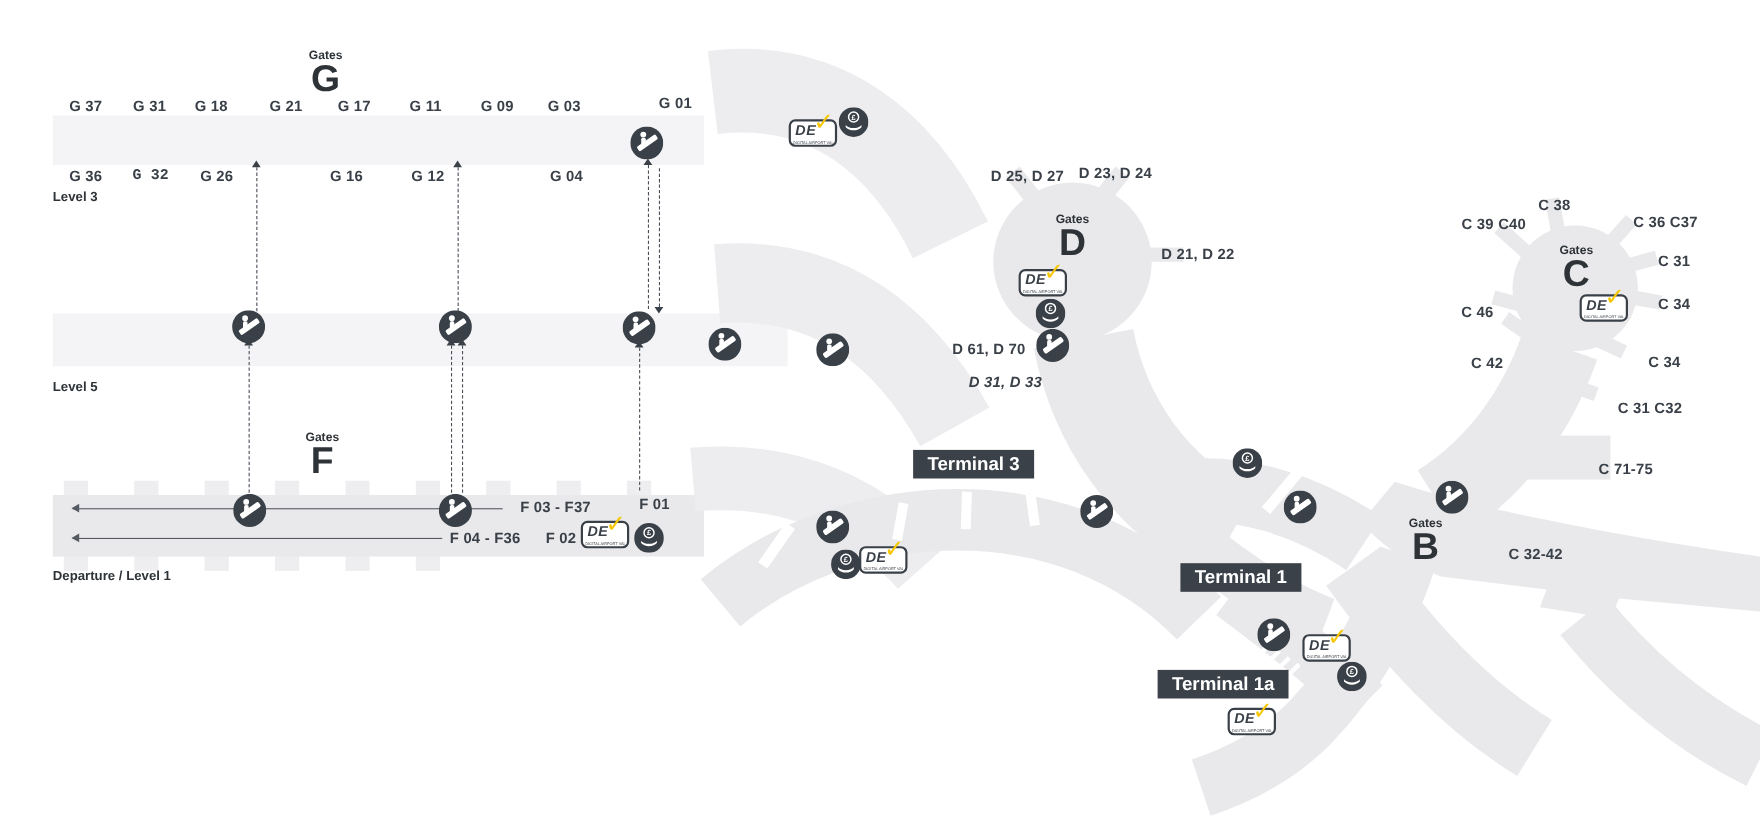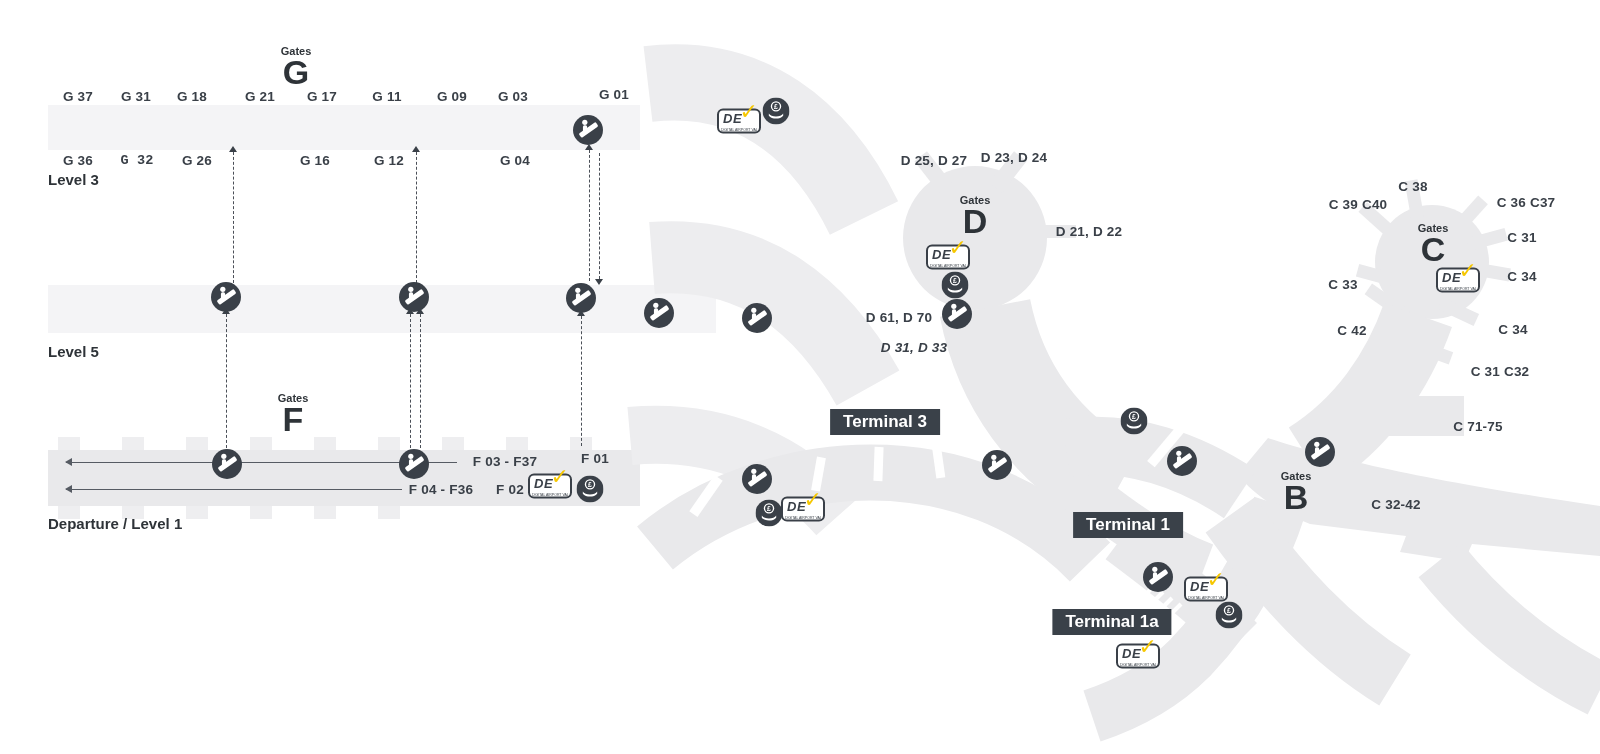--- a/index.html
+++ b/index.html
@@ -1,21 +1,21 @@
 <!DOCTYPE html>
 <html><head>
 <meta charset="utf-8">
 <style>
   html,body{margin:0;padding:0;background:#ffffff;}
   #stage{position:relative;width:1600px;height:754px;background:#fff;overflow:hidden;
          font-family:"Liberation Sans","DejaVu Sans",sans-serif;}
   #bg{position:absolute;left:0;top:0;}
   .gate-label{position:absolute;transform:translate(-50%,-50%);font-size:13.5px;font-weight:bold;
               color:#3a4048;white-space:nowrap;letter-spacing:.2px;}
-  .level-label{position:absolute;font-size:15px;font-weight:bold;color:#2e3338;white-space:nowrap;
+  .level-label{position:absolute;font-size:12px;font-weight:bold;color:#2e3338;white-space:nowrap;
                transform:translateY(-50%);}
   .gate-group{position:absolute;transform:translateX(-50%);text-align:center;color:#2e3338;}
   .gate-group .word{display:block;font-size:11px;font-weight:bold;line-height:1;}
   .gate-group .letter{display:block;font-size:34px;font-weight:bold;line-height:.92;}
   .terminal-badge{position:absolute;transform:translate(-50%,-50%);background:#3a4149;color:#fff;
                   font-size:17px;font-weight:bold;padding:3px 13px;white-space:nowrap;}
   .esc-icon,.cur-icon{position:absolute;transform:translate(-50%,-50%);}
   .esc-icon{width:30px;height:30px;}
   .cur-icon{width:27px;height:27px;}
   .dev-badge{position:absolute;width:44px;height:25px;transform:translate(-50%,-50%);
@@ -199,24 +199,24 @@
       <div class="gate-label" style="left: 595px; top: 458px;">F 01</div>
       <div class="gate-label" style="left: 441px; top: 489px;">F 04 - F36</div>
       <div class="gate-label" style="left: 510px; top: 489px;">F 02</div>
       <div class="gate-label" style="left: 934px; top: 160px;">D 25, D 27</div>
       <div class="gate-label" style="left: 1014px; top: 157px;">D 23, D 24</div>
       <div class="gate-label" style="left: 1089px; top: 231px;">D 21, D 22</div>
       <div class="gate-label" style="left: 899px; top: 317px;">D 61, D 70</div>
       <div class="gate-label" style="left: 914px; top: 347px; font-style: italic;">D 31, D 33</div>
       <div class="gate-label" style="left: 1413px; top: 186px;">C 38</div>
       <div class="gate-label" style="left: 1358px; top: 204px;">C 39 C40</div>
-      <div class="gate-label" style="left: 1514px; top: 202px; margin-left: 12px;">C 36 C37</div>
+      <div class="gate-label" style="left: 1514px; top: 202px;">C 36 C37</div>
       <div class="gate-label" style="left: 1522px; top: 237px;">C 31</div>
       <div class="gate-label" style="left: 1522px; top: 276px;">C 34</div>
-      <div class="gate-label" style="left: 1343px; top: 284px;">C 33</div>
+      <div class="gate-label" style="left: 1343px; top: 284px;">C 46</div>
       <div class="gate-label" style="left: 1352px; top: 330px;">C 42</div>
       <div class="gate-label" style="left: 1513px; top: 329px;">C 34</div>
       <div class="gate-label" style="left: 1500px; top: 371px;">C 31 C32</div>
       <div class="gate-label" style="left: 1478px; top: 426px;">C 71-75</div>
       <div class="gate-label" style="left: 1396px; top: 504px;">C 32-42</div>
       <div class="terminal-badge" style="left: 885px; top: 422px; background: rgb(58, 65, 73); color: rgb(255, 255, 255);">Terminal 3</div>
       <div class="terminal-badge" style="left: 1128px; top: 525px; background: rgb(58, 65, 73); color: rgb(255, 255, 255);">Terminal 1</div>
       <div class="terminal-badge" style="left: 1112px; top: 622px; background: rgb(58, 65, 73); color: rgb(255, 255, 255);">Terminal 1a</div>
     </div>
   <div id="layer-icons">

